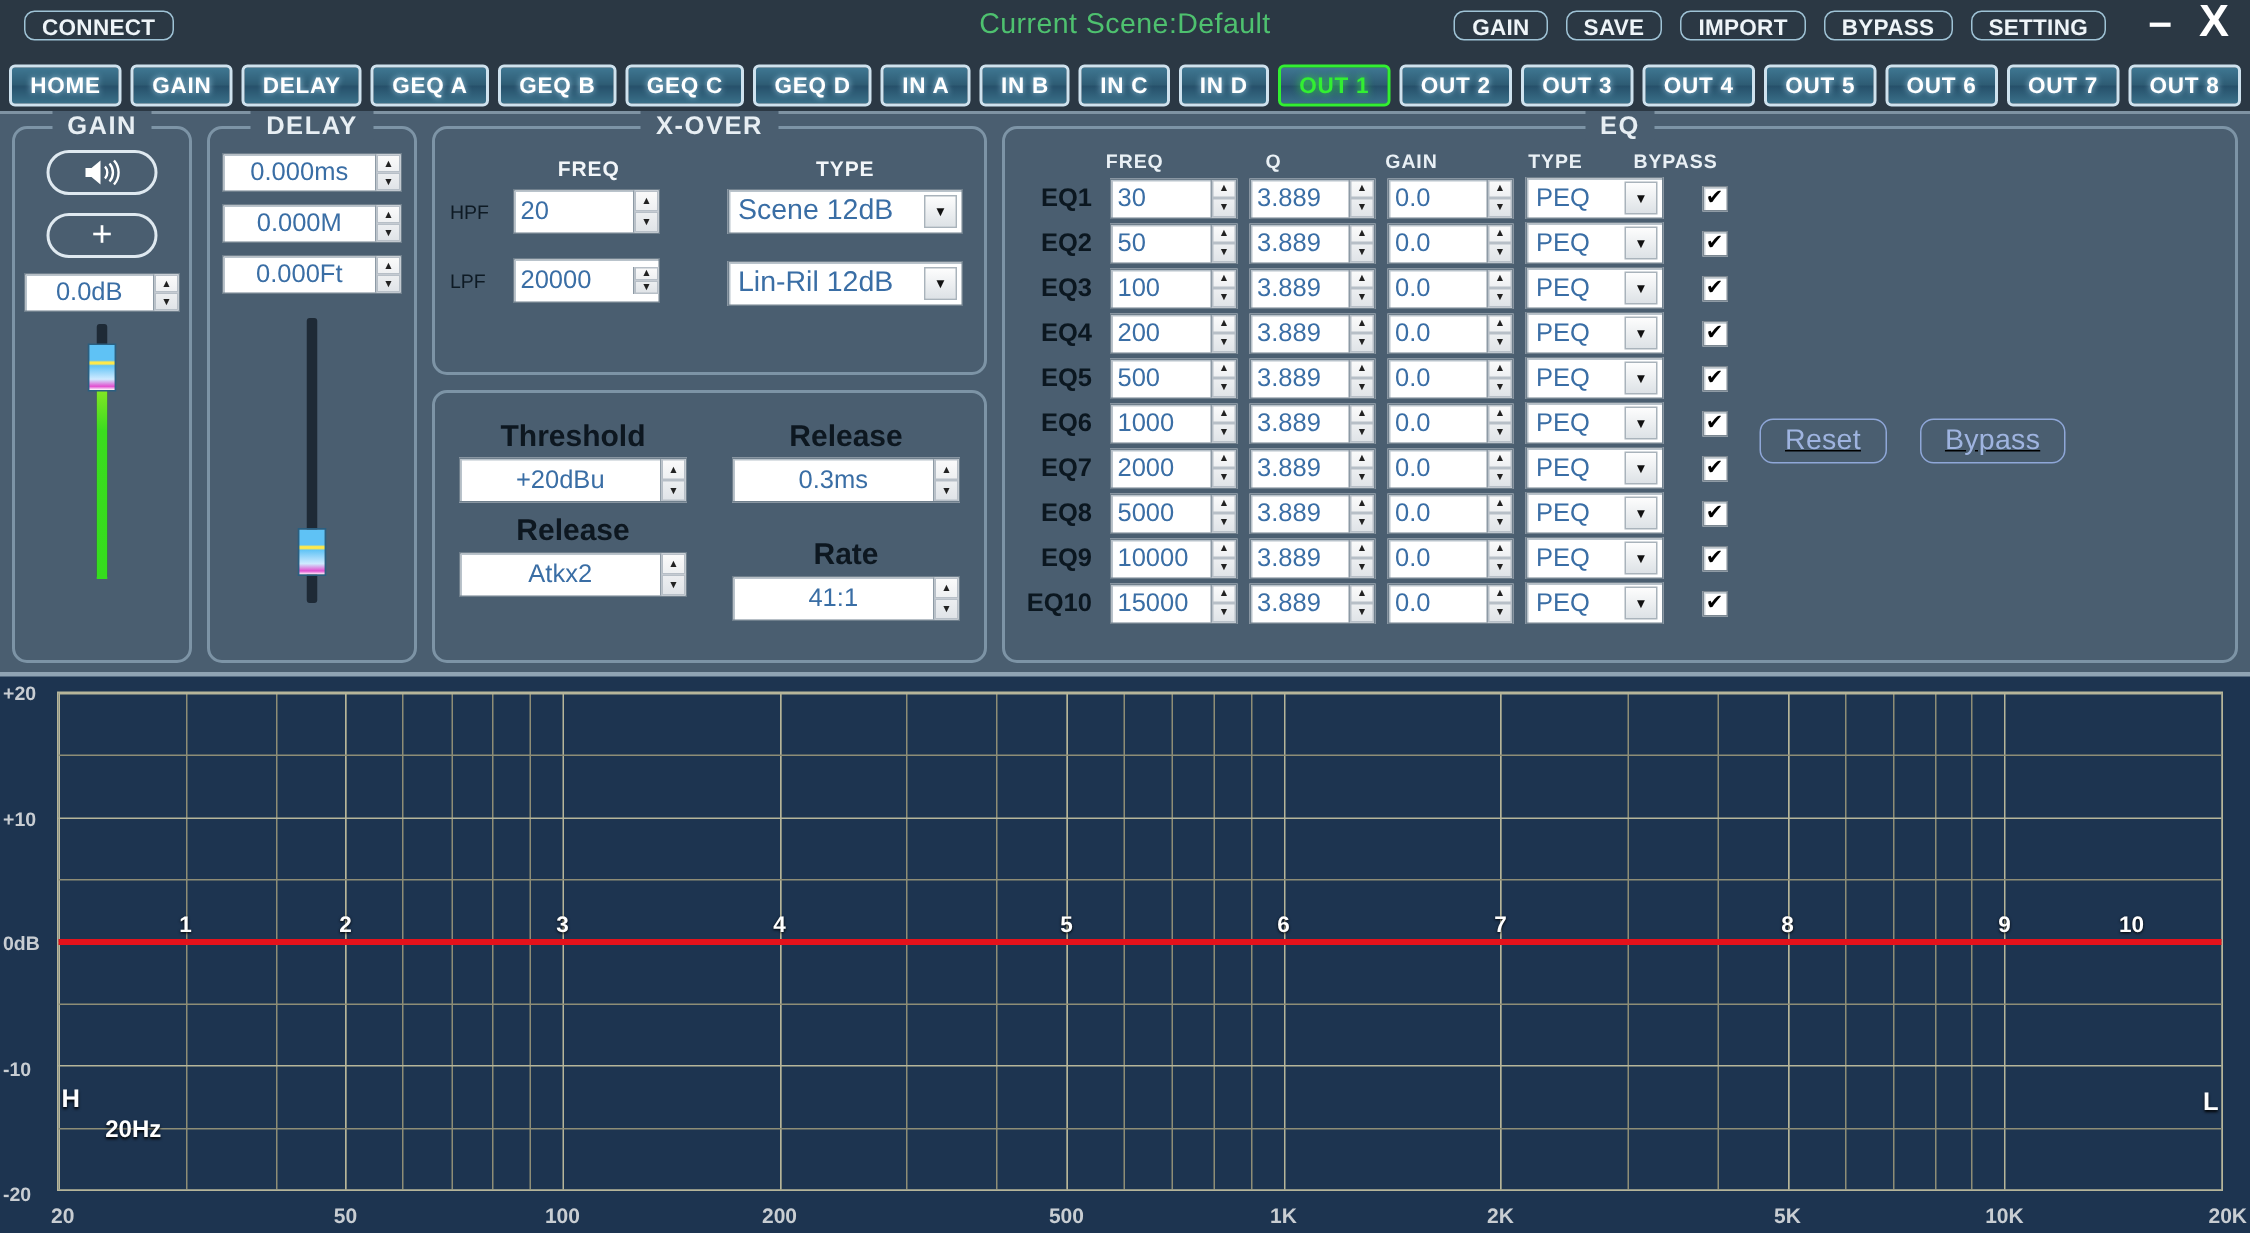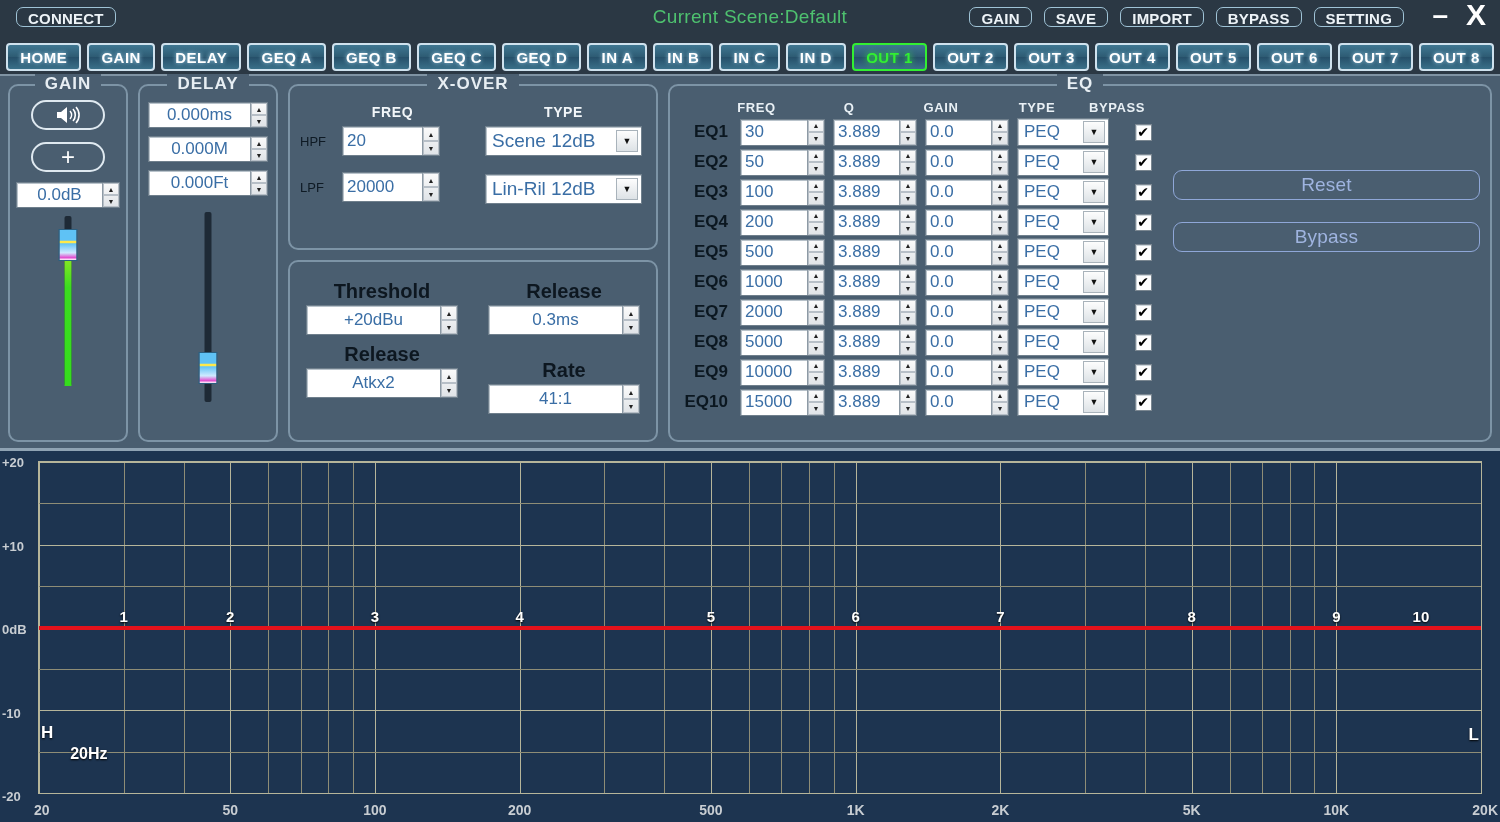--- a/index.html
+++ b/index.html
@@ -204,21 +204,21 @@
   .eq-cell .field { width: 100%; height: 27px; }
   .eq-cell .sel { height: 28px; }
   .eq-byp { width: 60px; display: flex; justify-content: center; }
   .cbx {
     width: 17px; height: 17px; background: #fff;
     border: 1px solid #7b8791; box-shadow: inset 1px 1px 0 #cdd5db;
     display: flex; align-items: center; justify-content: center;
     font-size: 14px; color: #000; line-height: 1; cursor: pointer;
     font-family: "DejaVu Sans", sans-serif;
   }
-  .eq-side { flex: 1; display: flex; flex-direction: column; padding-top: 70px; gap: 22px; }
+  .eq-side { flex: 1; display: flex; flex-direction: row; align-items: center; padding-top: 70px; gap: 22px; text-decoration: underline; }
   .eq-side .pill-btn {
     border-color: #8fa7d8; color: #9fb4e0; font-weight: normal; font-size: 19px;
     padding: 4px 16px 5px; border-radius: 9px; cursor: pointer;
   }
 
   
   .graph {
     position: absolute; left: 0; top: 448px; width: 1500px; height: 374px;
     background: #1d3450;
     border-top: 3px solid #8fa3b3;
@@ -416,21 +416,21 @@
             <div class="field lft" style="width:98px;height:30px;">
               <input readonly="" value="20" style="">
               <div class="spin">
                 <div>▲</div>
                 <div>▼</div>
               </div>
             </div>
           </div>
           <div class="xo-row" style="margin-bottom:0;">
             <div class="xo-lbl">LPF</div>
-            <div class="field lft" style="width:98px;height:30px;">
+            <div class="field lft" style="width:98px;height:30px;align-items:center;">
               <input readonly="" value="20000" style="">
               <div class="spin">
                 <div>▲</div>
                 <div>▼</div>
               </div>
             </div>
           </div>
         </div>
         <div style="flex:1;">
           <div class="xo-head">TYPE</div>

